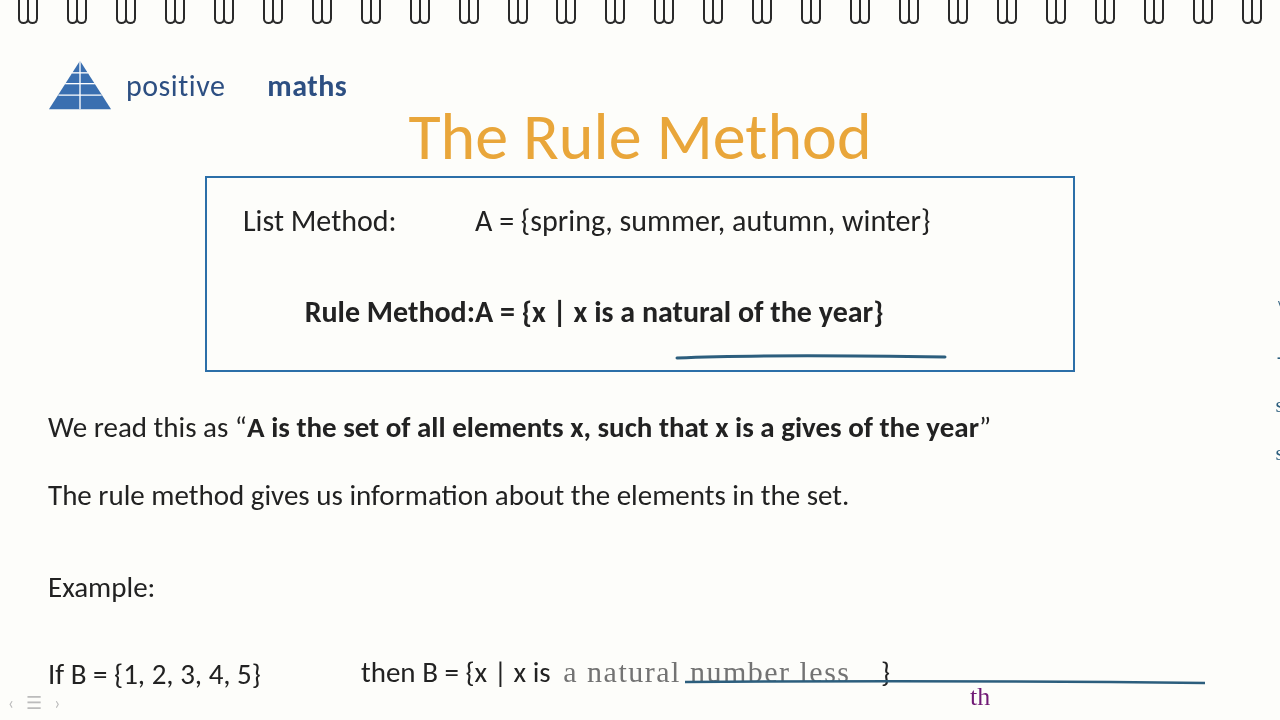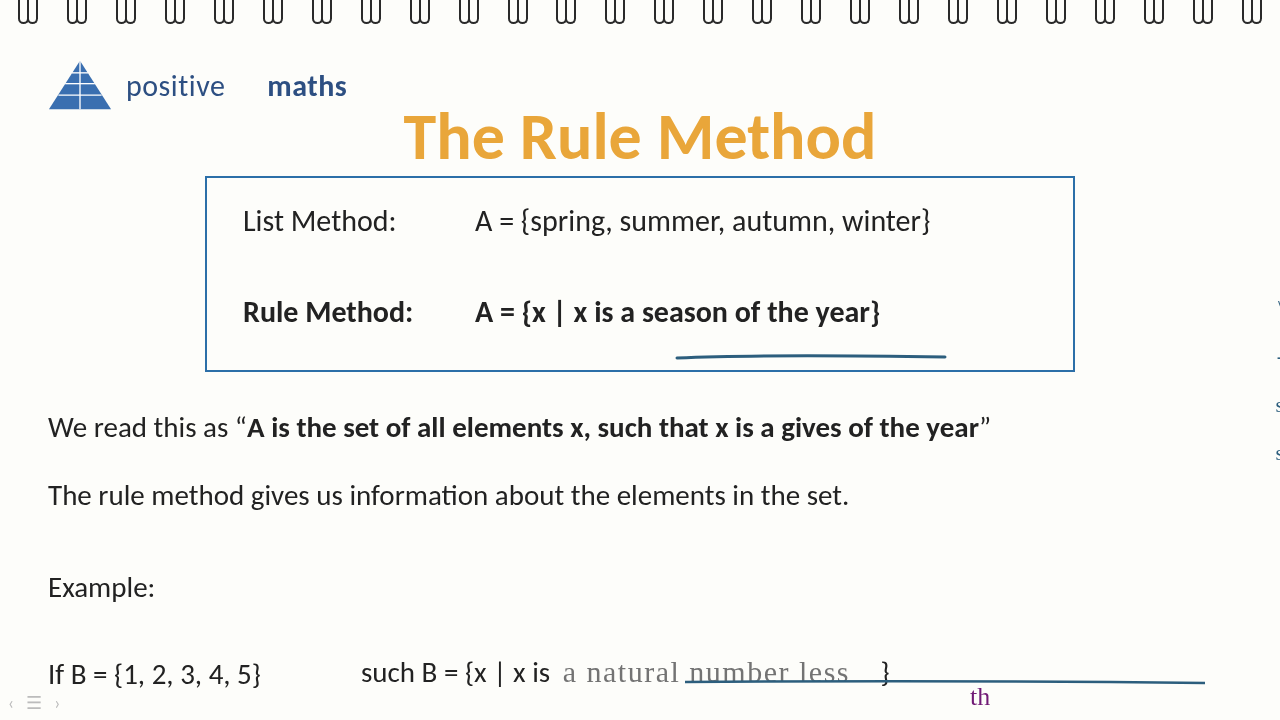--- a/index.html
+++ b/index.html
@@ -28,32 +28,32 @@
   .logo {
     position: absolute; top: 58px; left: 44px;
     display: flex; align-items: center; gap: 10px;
   }
   .logo svg { width: 72px; height: 54px; }
   .logo-text { font-size: 30px; color: #2d4f82; letter-spacing: .5px; }
   .logo-text b { color: #2d4f82; font-weight: 600; margin-left: 42px; }
 
   .title {
     position: absolute; top: 96px; left: 0; right: 0; text-align: center;
-    font-size: 66px; color: #e9a63a; font-weight: 700;
+    font-size: 66px; color: #e9a63a; font-weight: 400;
   }
 
   .box {
     position: absolute; top: 176px; left: 205px; width: 870px; height: 196px;
     border: 2.5px solid #2c6fa8; background: transparent;
     padding: 24px 36px 12px;
   }
   .box .row1, .box .row2 { display: flex; font-size: 30px; color: #222; }
   .box .row1 { margin-bottom: 54px; }
   .box .label { width: 232px; }
-  .box .row2 .label { font-weight: 600; }
+  .box .row2 .label { font-weight: 600; text-align: right; }
   .box .row2 .val { font-weight: 600; position: relative; }
   .underline1 {
     position: absolute; left: 200px; bottom: -10px; width: 272px; height: 8px;
   }
   .underline1 svg { width: 100%; height: 100%; }
 
   .body-text {
     position: absolute; left: 48px; font-size: 29px; color: #222; line-height: 1.35;
   }
   .l1 { top: 408px; }
@@ -135,39 +135,39 @@
 <div class="title">The Rule Method</div>
 
 <div class="box">
   <div class="row1">
     <span class="label">List Method:</span>
     <span class="val">A = {spring, summer, autumn, winter}</span>
   </div>
   <div class="row2">
     <span class="label">Rule Method:</span>
     <span class="val">
-      <span>A = {x | x is a season of the year}</span>
+      <span>A = {x | x is a natural of the year}</span>
       <span class="underline1">
         <svg viewBox="0 0 272 8">
             <path d="M2 5 Q 90 1 270 4" stroke="#2c5e7d" stroke-width="3" fill="none" stroke-linecap="round"></path>
           </svg>
       </span>
     </span>
   </div>
 </div>
 
 <div class="body-text l1">
   <span>We read this as “</span><b>A is the set of all elements x, such that x is a gives of the year</b><span>”</span>
 </div>
 <div class="body-text l2">The rule method gives us information about the elements in the set.</div>
 <div class="body-text l3">Example:</div>
 <div class="body-text l4">
   <span>If B = {1, 2, 3, 4, 5}</span>
   <span class="part-b">
-    <span>such B = {x | x is </span>
+    <span>then B = {x | x is </span>
     <span class="hand">a  natural  number  less</span>
     <span class="closing-brace"> }</span>
   </span>
 </div>
 <span class="hand-line">
   <svg viewBox="0 0 520 6">
       <path d="M0 3 Q 260 1 520 4" stroke="#2c5e7d" stroke-width="2.5" fill="none"></path>
     </svg>
 </span>
 <div class="hand2">th</div>

